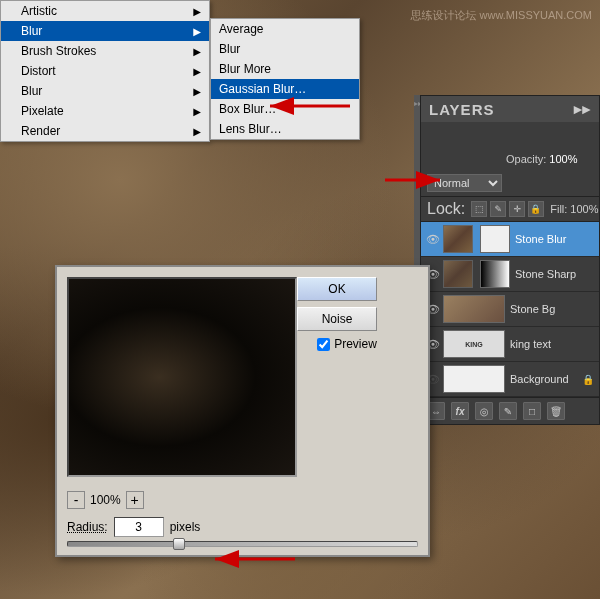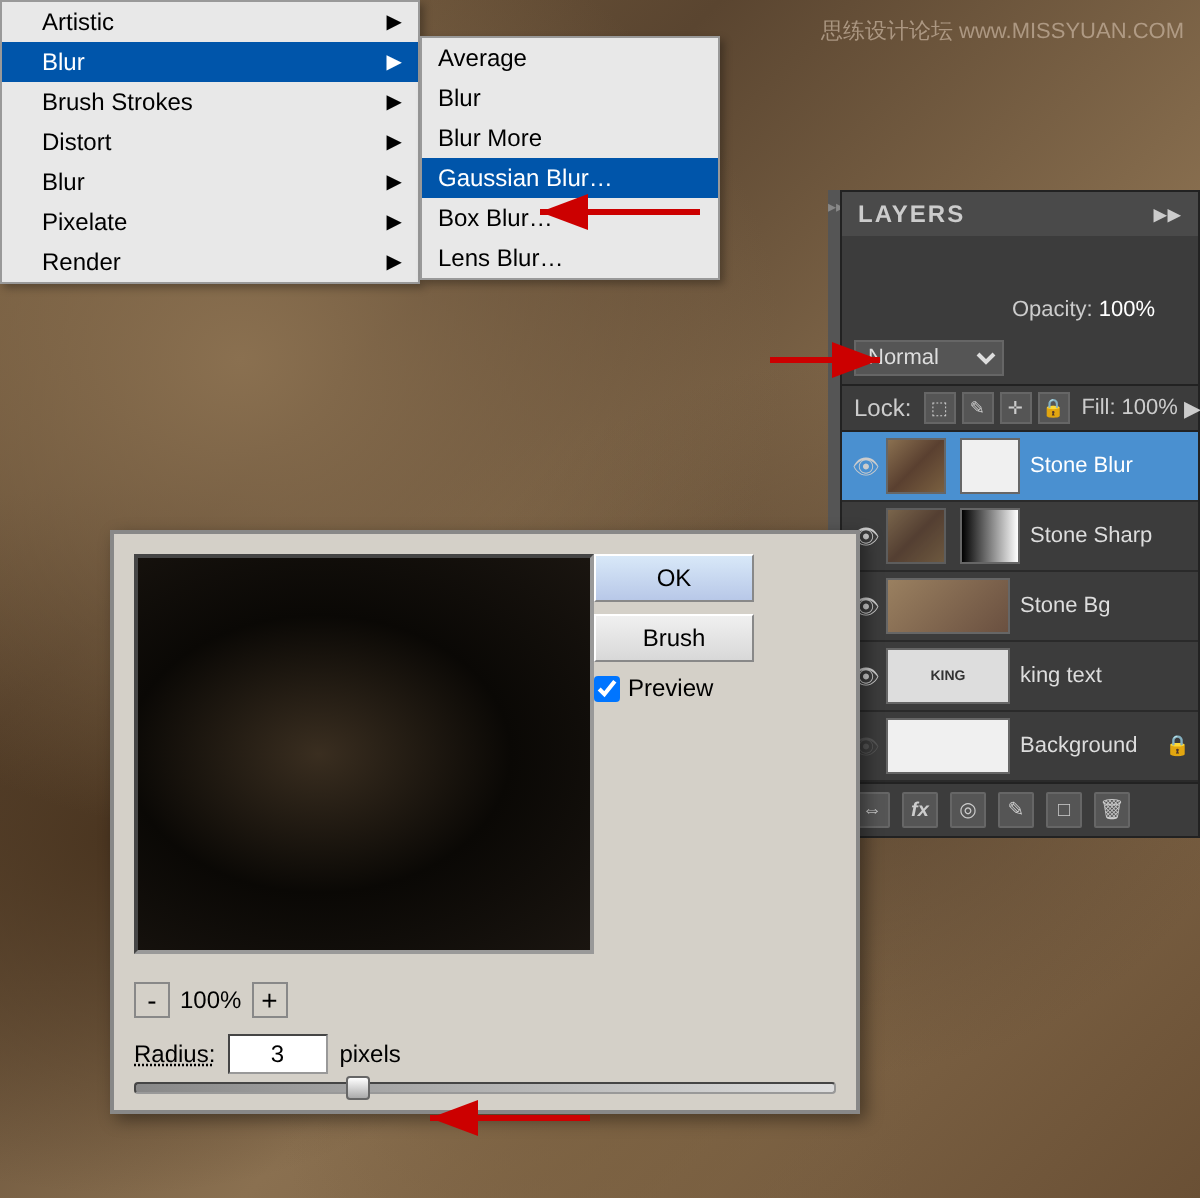--- a/index.html
+++ b/index.html
@@ -172,20 +172,21 @@
 
     .dialog-btn.ok {
       background: linear-gradient(to bottom, #d8e8f8, #b8c8e8);
     }
 
     .preview-check {
       display: flex;
       align-items: center;
       gap: 4px;
       font-size: 12px;
+      justify-content: center;
     }
 
     .zoom-controls {
       display: flex;
       align-items: center;
       gap: 5px;
       padding: 4px 10px;
       font-size: 12px;
     }
 
@@ -256,21 +257,21 @@
       width: 180px;
       background: #3c3c3c;
       border: 1px solid #222;
       z-index: 10;
     }
 
     .layers-header {
       background: #4a4a4a;
       color: #ccc;
       padding: 4px 8px;
-      font-size: 12px;
+      font-size: 15px;
       font-weight: bold;
       letter-spacing: 1px;
       display: flex;
       align-items: center;
       justify-content: space-between;
     }
 
     .layers-controls {
       padding: 4px 6px;
       display: flex;
@@ -307,21 +308,21 @@
       padding: 3px 6px;
       display: flex;
       align-items: center;
       gap: 6px;
       background: #3c3c3c;
       border-bottom: 1px solid #222;
     }
 
     .lock-label {
       color: #ccc;
-      font-size: 12px;
+      font-size: 16px;
     }
 
     .lock-icons {
       display: flex;
       gap: 3px;
     }
 
     .lock-icon-btn {
       width: 16px;
       height: 16px;
@@ -534,21 +535,21 @@
   <line x1="110" y1="20" x2="30" y2="20" stroke="#cc0000" stroke-width="3" marker-end="url(#arrowhead1)"></line>
 </svg>
 
 <div class="gaussian-dialog">
   <div class="dialog-body">
     <div class="preview-area">
       <div class="preview-content"></div>
     </div>
     <div class="dialog-controls">
       <button class="dialog-btn ok">OK</button>
-      <button class="dialog-btn">Brush</button>
+      <button class="dialog-btn">Noise</button>
       <div class="preview-check">
         <input type="checkbox" checked="" style="">
         <span>Preview</span>
       </div>
     </div>
   </div>
   <div class="zoom-controls">
     <div class="zoom-btn">-</div>
     <span>100%</span>
     <div class="zoom-btn">+</div>

